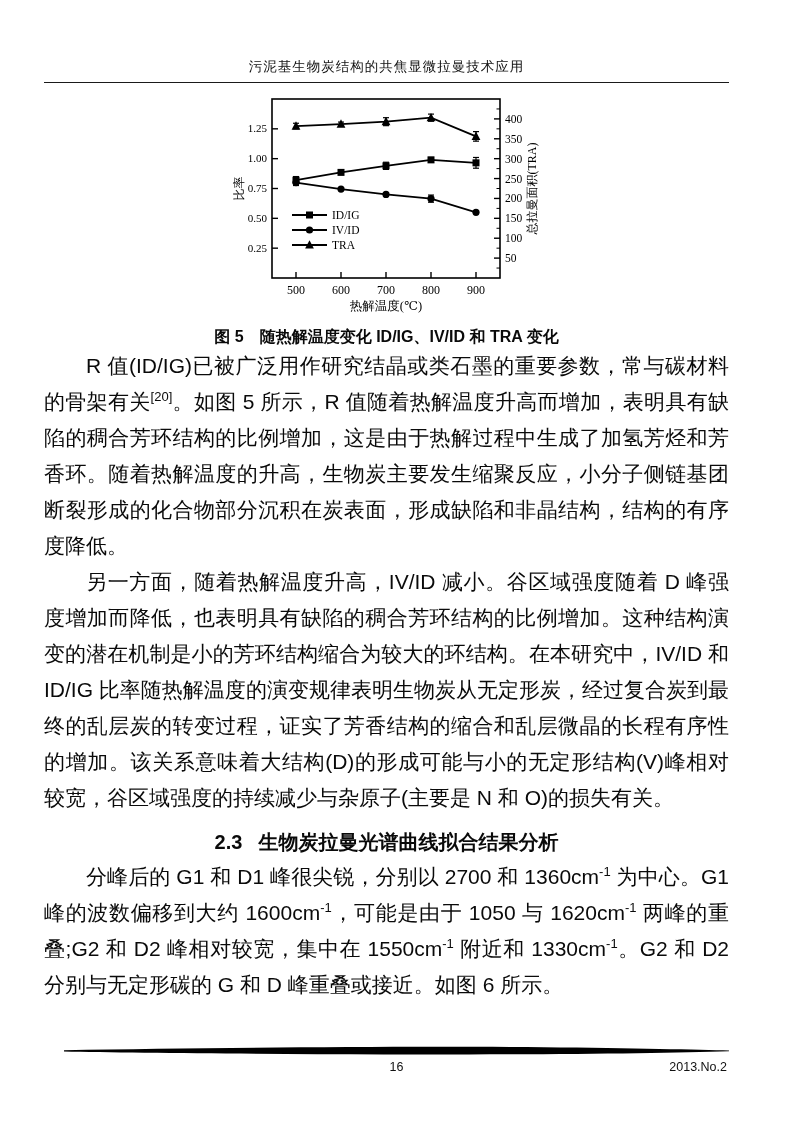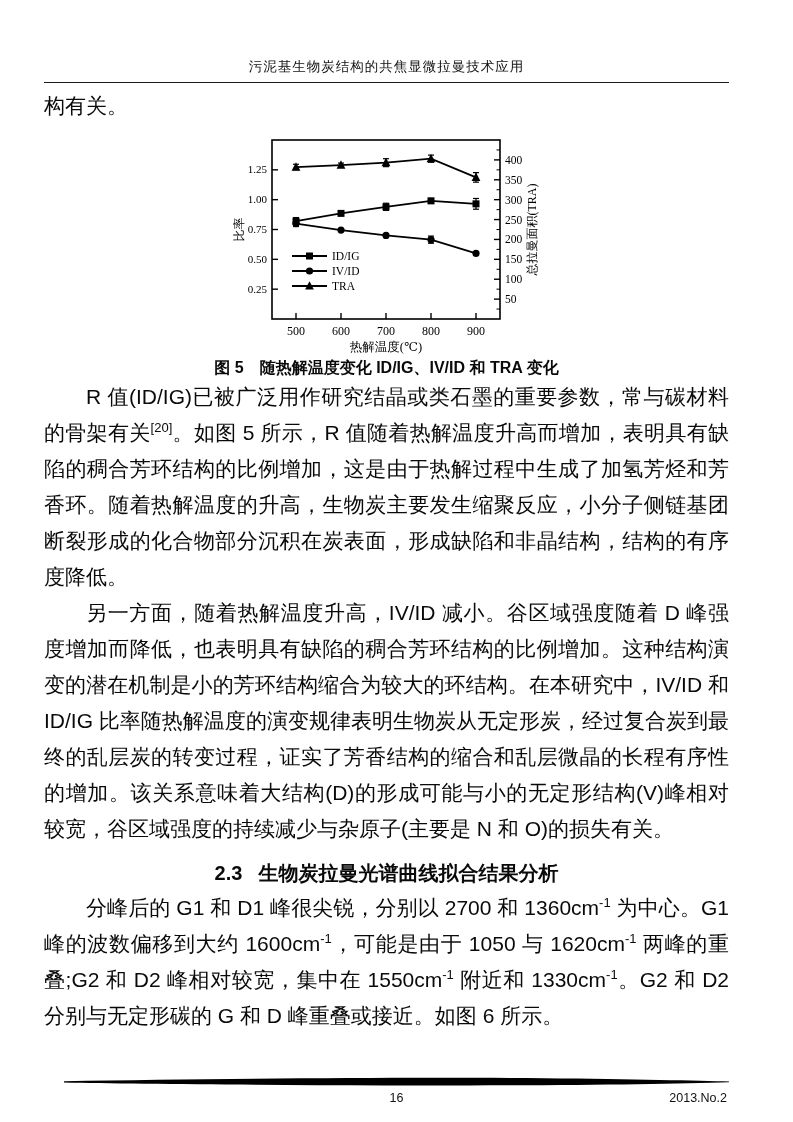--- a/index.html
+++ b/index.html
@@ -7,39 +7,38 @@
   .content{padding:58px 64px 0 44px;}
   .running-title{text-align:center;font-family:"Liberation Serif","DejaVu Serif",serif;font-size:13.5px;line-height:17px;letter-spacing:1px;color:#111;}
   .header-rule{border-bottom:1.8px solid #1a1a1a;margin-top:7px;}
   .body-line{font-family:"Liberation Sans","DejaVu Sans",sans-serif;font-size:21px;line-height:36px;text-align:justify;margin:0;color:#0a0a0a;}
   .lead-line{margin-top:5px;}
   .para{margin-top:0;}
   .indent{text-indent:42px;}
   sup{font-size:0.62em;vertical-align:super;line-height:0;}
   .figure{margin:10px auto 0 auto;width:360px;text-align:center;}
   .figure svg{display:block;margin:0 auto;transform:translateX(10px);}
-  .caption{font-family:"Liberation Sans","DejaVu Sans",sans-serif;font-weight:bold;font-size:16px;white-space:nowrap;color:#0a0a0a;}
+  .caption{font-family:"Liberation Sans","DejaVu Sans",sans-serif;font-weight:bold;font-size:16px;margin-top:10px;white-space:nowrap;color:#0a0a0a;}
   .section-heading{font-family:"Liberation Sans","DejaVu Sans",sans-serif;font-size:20px;font-weight:bold;margin:13px 0 3px 0;color:#0a0a0a;text-align:center;}
   .sh-title{margin-left:16px;}
-  .footer{position:absolute;left:64px;right:64px;top:1076px;}
+  .footer{position:absolute;left:64px;right:64px;top:1045px;}
   .footer-bar{display:block;width:665px;height:12px;}
   .footer-row{position:relative;height:18px;margin-top:3px;font-family:"Liberation Sans","DejaVu Sans",sans-serif;font-size:12.5px;color:#111;}
   .page-number{position:absolute;left:0;right:0;text-align:center;}
   .issue{position:absolute;right:2px;top:0;}
 </style>
 </head>
 <body>
 
 <div class="page">
   <div class="content">
 
     <div class="running-title">污泥基生物炭结构的共焦显微拉曼技术应用</div>
     <div class="header-rule"></div>
 
-    <p class="body-line lead-line">构有关。</p>
 
     <figure class="figure">
       <svg width="330" height="224" viewBox="0 0 330 224" xmlns="http://www.w3.org/2000/svg">
           <rect x="40" y="6" width="228" height="179" fill="none" stroke="#000" stroke-width="1.6"></rect>
           <line x1="40" y1="155.16666666666669" x2="46" y2="155.16666666666669" stroke="#000" stroke-width="1.4"></line>
           <text x="35" y="158.66666666666669" text-anchor="end" font-size="11" font-family="Liberation Serif, DejaVu Serif, serif" fill="#000">0.25</text>
           <line x1="40" y1="125.33333333333333" x2="46" y2="125.33333333333333" stroke="#000" stroke-width="1.4"></line>
           <text x="35" y="128.83333333333331" text-anchor="end" font-size="11" font-family="Liberation Serif, DejaVu Serif, serif" fill="#000">0.50</text>
           <line x1="40" y1="95.5" x2="46" y2="95.5" stroke="#000" stroke-width="1.4"></line>
           <text x="35" y="99" text-anchor="end" font-size="11" font-family="Liberation Serif, DejaVu Serif, serif" fill="#000">0.75</text>

